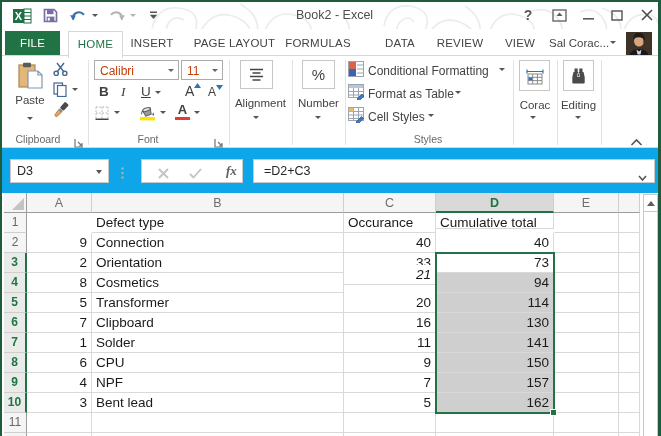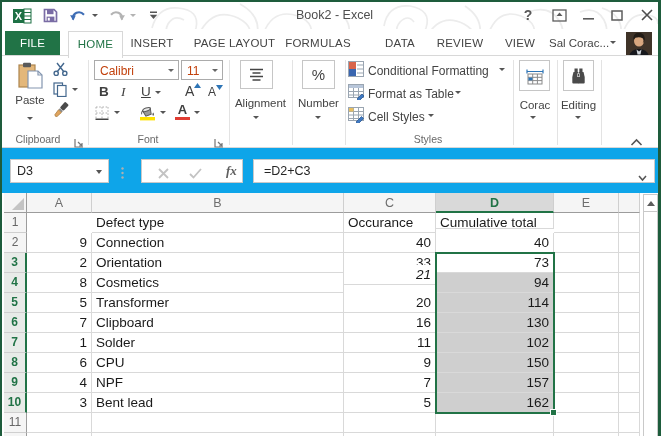--- a/index.html
+++ b/index.html
@@ -449,21 +449,21 @@
       <div class="cell num" style="left: 23px; width: 65px; top: 120px; height: 20px;">7</div>
       <div class="cell" style="left: 88px; width: 252px; top: 120px; height: 20px;">Clipboard</div>
       <div class="cell num" style="left: 340px; width: 92px; top: 120px; height: 20px;">16</div>
       <div class="cell num selfill" style="left: 432px; width: 118px; top: 120px; height: 20px;">130</div>
       <div class="cell" style="left: 550px; width: 65px; top: 120px; height: 20px;"></div>
       <div class="cell" style="left: 615px; width: 21px; top: 120px; height: 20px;"></div>
       <div class="rowhdr sel" style="top: 140px; height: 20px;">7</div>
       <div class="cell num" style="left: 23px; width: 65px; top: 140px; height: 20px;">1</div>
       <div class="cell" style="left: 88px; width: 252px; top: 140px; height: 20px;">Solder</div>
       <div class="cell num" style="left: 340px; width: 92px; top: 140px; height: 20px;">11</div>
-      <div class="cell num selfill" style="left: 432px; width: 118px; top: 140px; height: 20px;">102</div>
+      <div class="cell num selfill" style="left: 432px; width: 118px; top: 140px; height: 20px;">141</div>
       <div class="cell" style="left: 550px; width: 65px; top: 140px; height: 20px;"></div>
       <div class="cell" style="left: 615px; width: 21px; top: 140px; height: 20px;"></div>
       <div class="rowhdr sel" style="top: 160px; height: 20px;">8</div>
       <div class="cell num" style="left: 23px; width: 65px; top: 160px; height: 20px;">6</div>
       <div class="cell" style="left: 88px; width: 252px; top: 160px; height: 20px;">CPU</div>
       <div class="cell num" style="left: 340px; width: 92px; top: 160px; height: 20px;">9</div>
       <div class="cell num selfill" style="left: 432px; width: 118px; top: 160px; height: 20px;">150</div>
       <div class="cell" style="left: 550px; width: 65px; top: 160px; height: 20px;"></div>
       <div class="cell" style="left: 615px; width: 21px; top: 160px; height: 20px;"></div>
       <div class="rowhdr sel" style="top: 180px; height: 20px;">9</div>

